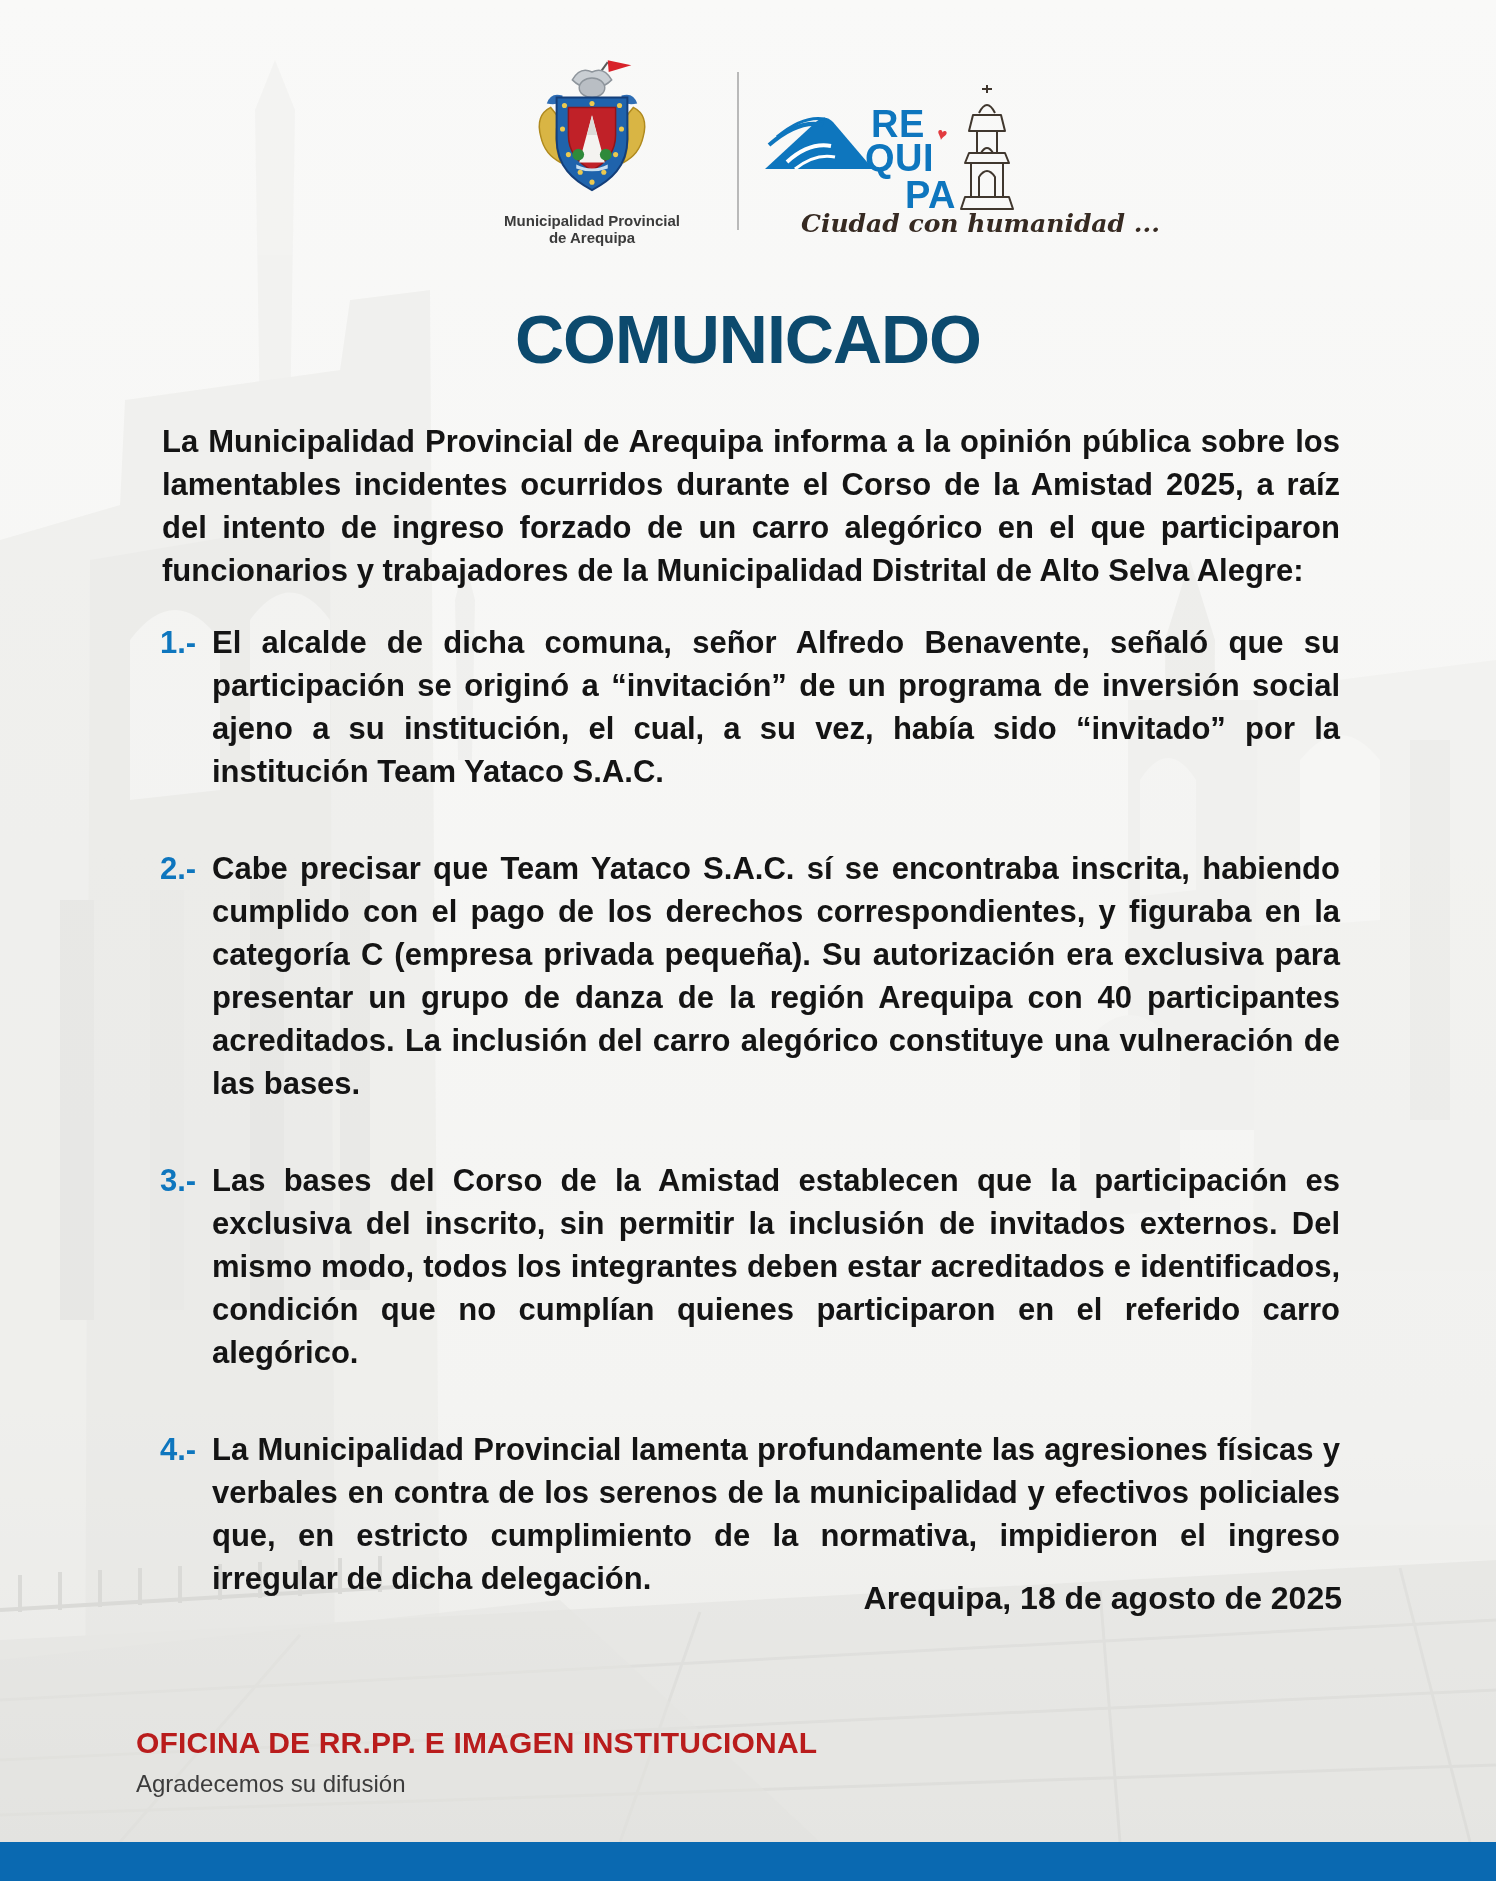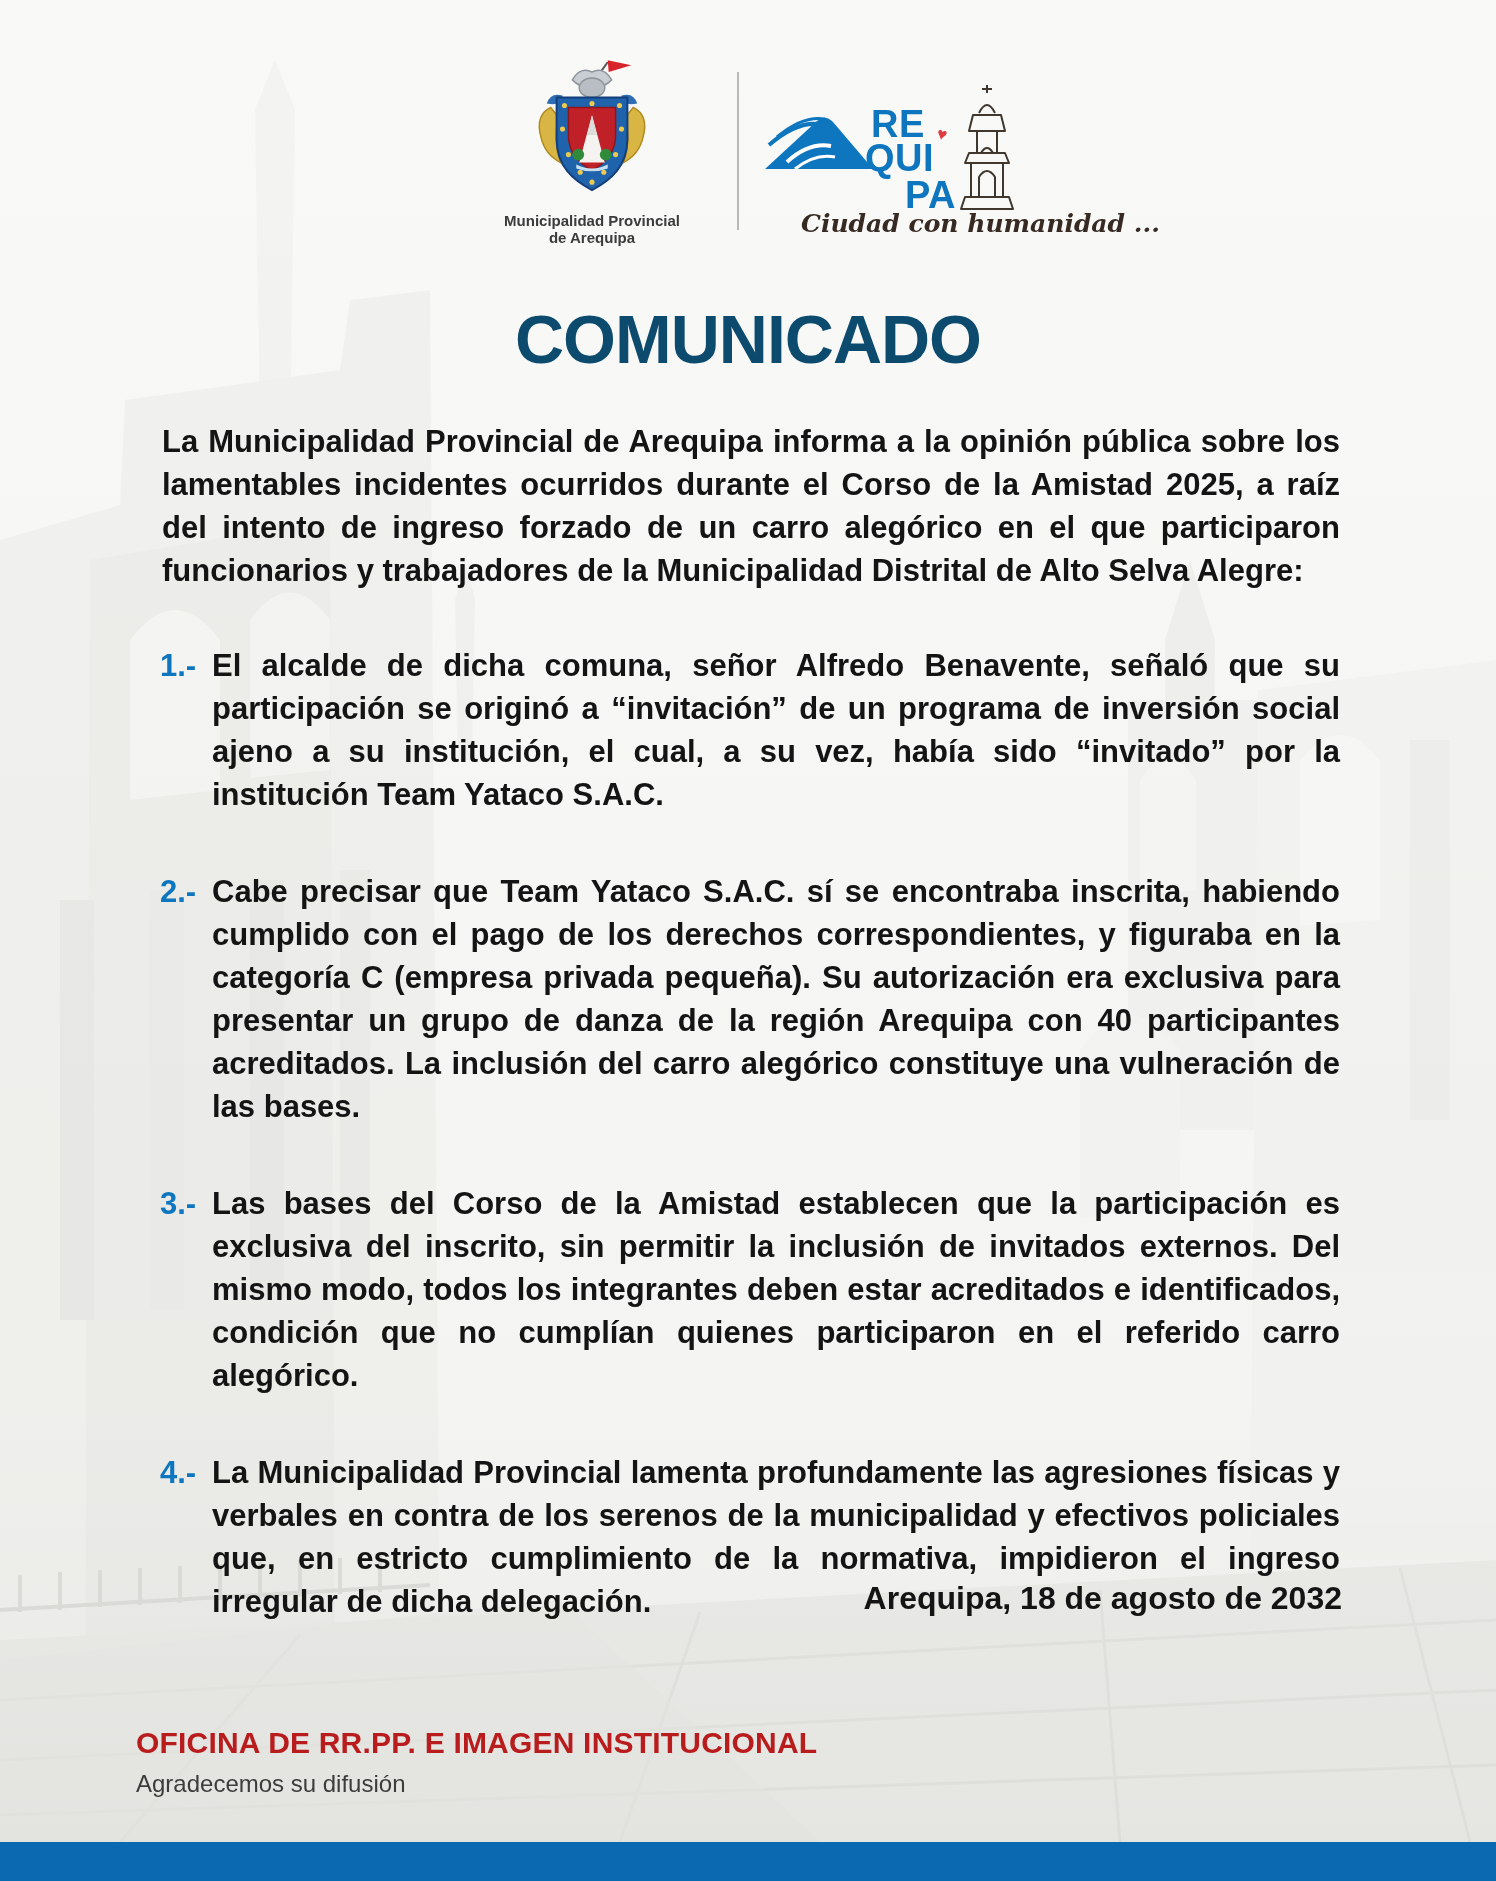--- a/index.html
+++ b/index.html
@@ -35,21 +35,21 @@
   
   .title{
     position:absolute;top:300px;left:0;width:100%;text-align:center;
     color:#0c4a6e;font-weight:bold;font-size:68px;letter-spacing:-1px;
   }
   
   .content{
     position:absolute;left:162px;top:420px;width:1178px;
     color:#141414;font-size:31px;line-height:43px;font-weight:600;
   }
-  .intro{text-align:justify;text-align-last:left;margin:0 0 52px 0;}
+  .intro{text-align:justify;text-align-last:left;margin:0 0 29px 0;}
   .item{position:relative;padding-left:50px;margin-bottom:54px;text-align:justify;text-align-last:left;}
   .item .marker{position:absolute;left:-2px;top:0;color:#0E76BE;font-weight:bold;}
   .date-line{
     position:absolute;left:162px;top:1580px;width:1180px;text-align:right;
     color:#141414;font-size:32px;font-weight:600;
   }
   
   .footer{position:absolute;left:136px;top:1726px;}
   .footer-office{font-weight:bold;color:#b91c1c;font-size:30px;letter-spacing:.2px;}
   .footer-note{margin-top:10px;color:#3c3c3c;font-size:24px;font-weight:normal;}
@@ -220,21 +220,21 @@
       <span class="marker">3.-</span>
       <span>Las bases del Corso de la Amistad establecen que la participación es exclusiva del inscrito, sin permitir la inclusión de invitados externos. Del mismo modo, todos los integrantes deben estar acreditados e identificados, condición que no cumplían quienes participaron en el referido carro alegórico.</span>
     </div>
 
     <div class="item">
       <span class="marker">4.-</span>
       <span>La Municipalidad Provincial lamenta profundamente las agresiones físicas y verbales en contra de los serenos de la municipalidad y efectivos policiales que, en estricto cumplimiento de la normativa, impidieron el ingreso irregular de dicha delegación.</span>
     </div>
   </div>
 
-  <div class="date-line">Arequipa, 18 de agosto de 2032</div>
+  <div class="date-line">Arequipa, 18 de agosto de 2025</div>
 
   <div class="footer">
     <div class="footer-office">OFICINA DE RR.PP. E IMAGEN INSTITUCIONAL</div>
     <div class="footer-note">Agradecemos su difusión</div>
   </div>
 
   <div class="bottom-bar"></div>
 </div>
 
 </body></html>

